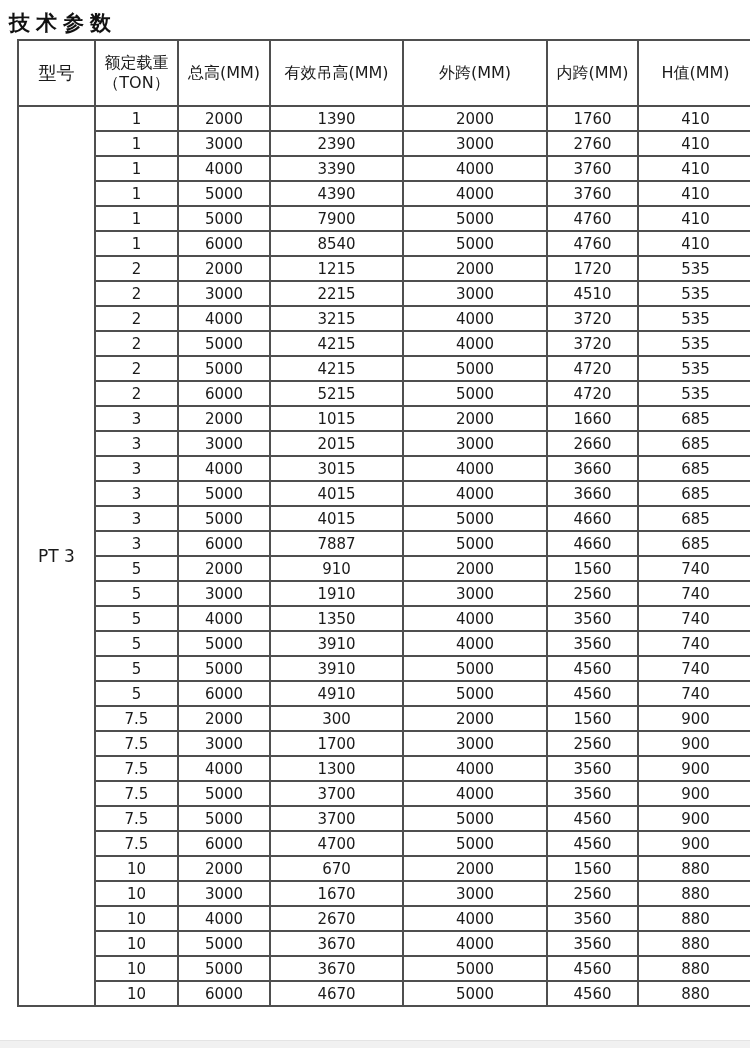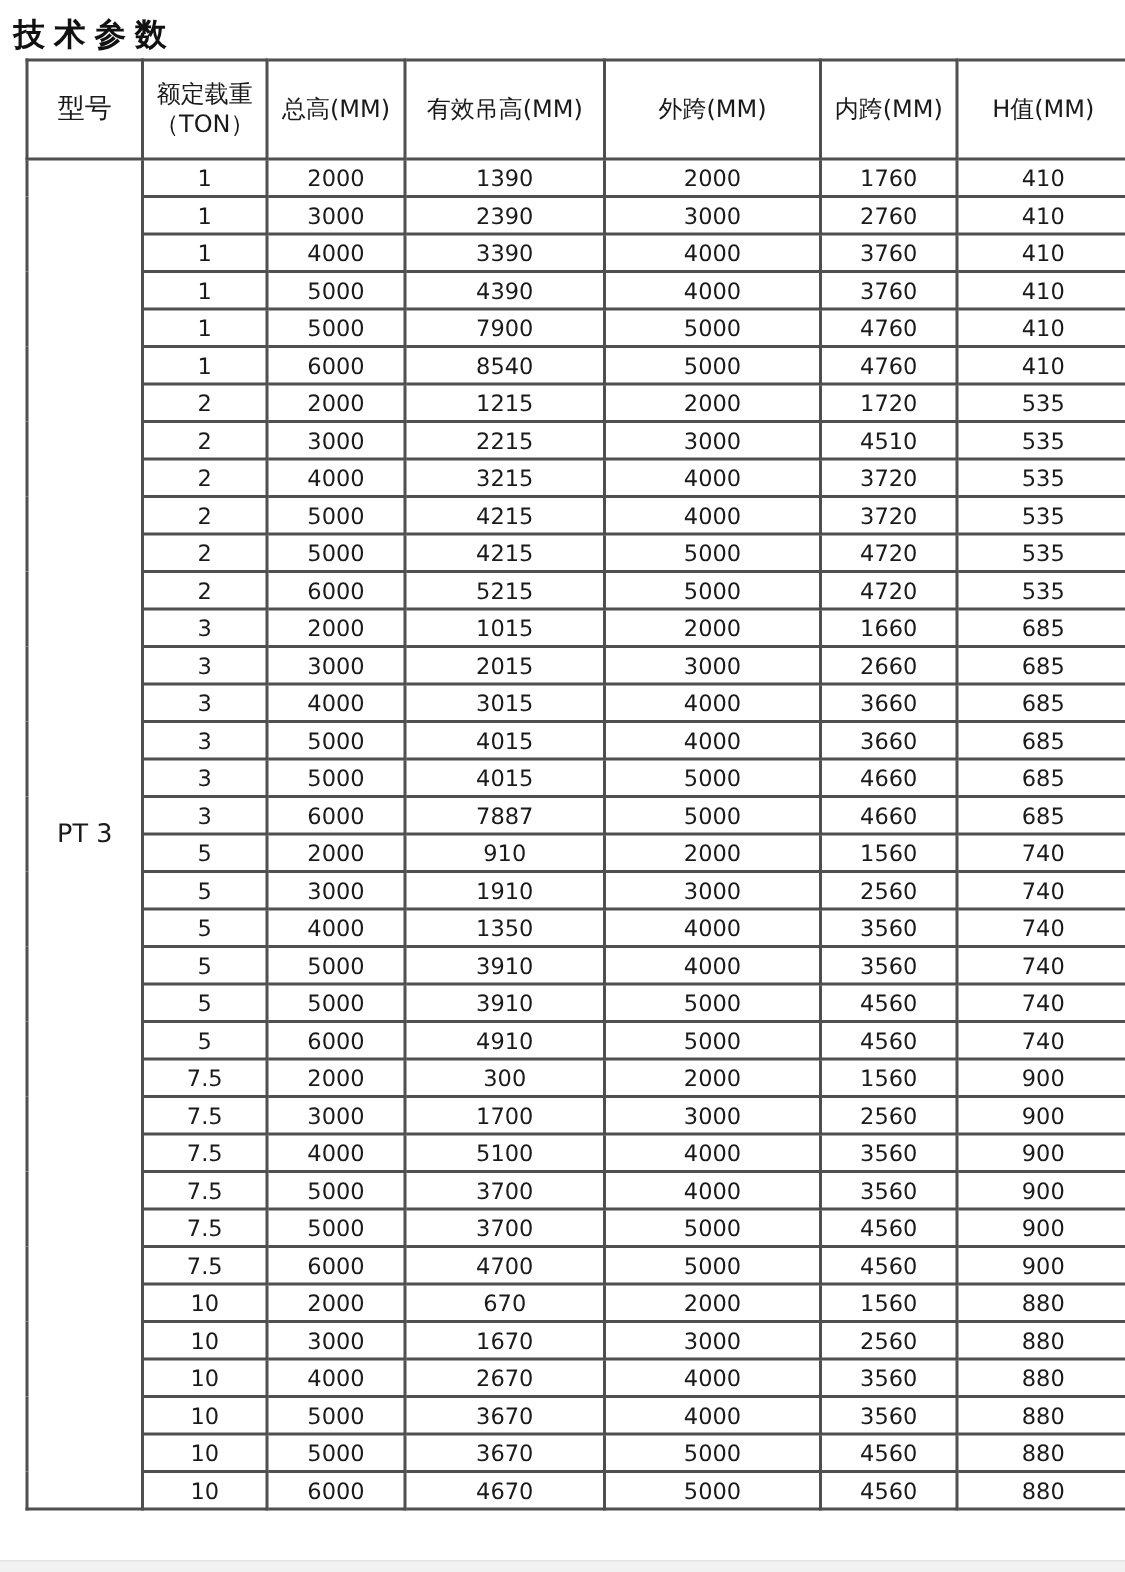--- a/index.html
+++ b/index.html
@@ -304,21 +304,21 @@
           <td>7.5</td>
           <td>3000</td>
           <td>1700</td>
           <td>3000</td>
           <td>2560</td>
           <td>900</td>
         </tr>
         <tr>
           <td>7.5</td>
           <td>4000</td>
-          <td>5100</td>
+          <td>1300</td>
           <td>4000</td>
           <td>3560</td>
           <td>900</td>
         </tr>
         <tr>
           <td>7.5</td>
           <td>5000</td>
           <td>3700</td>
           <td>4000</td>
           <td>3560</td>

